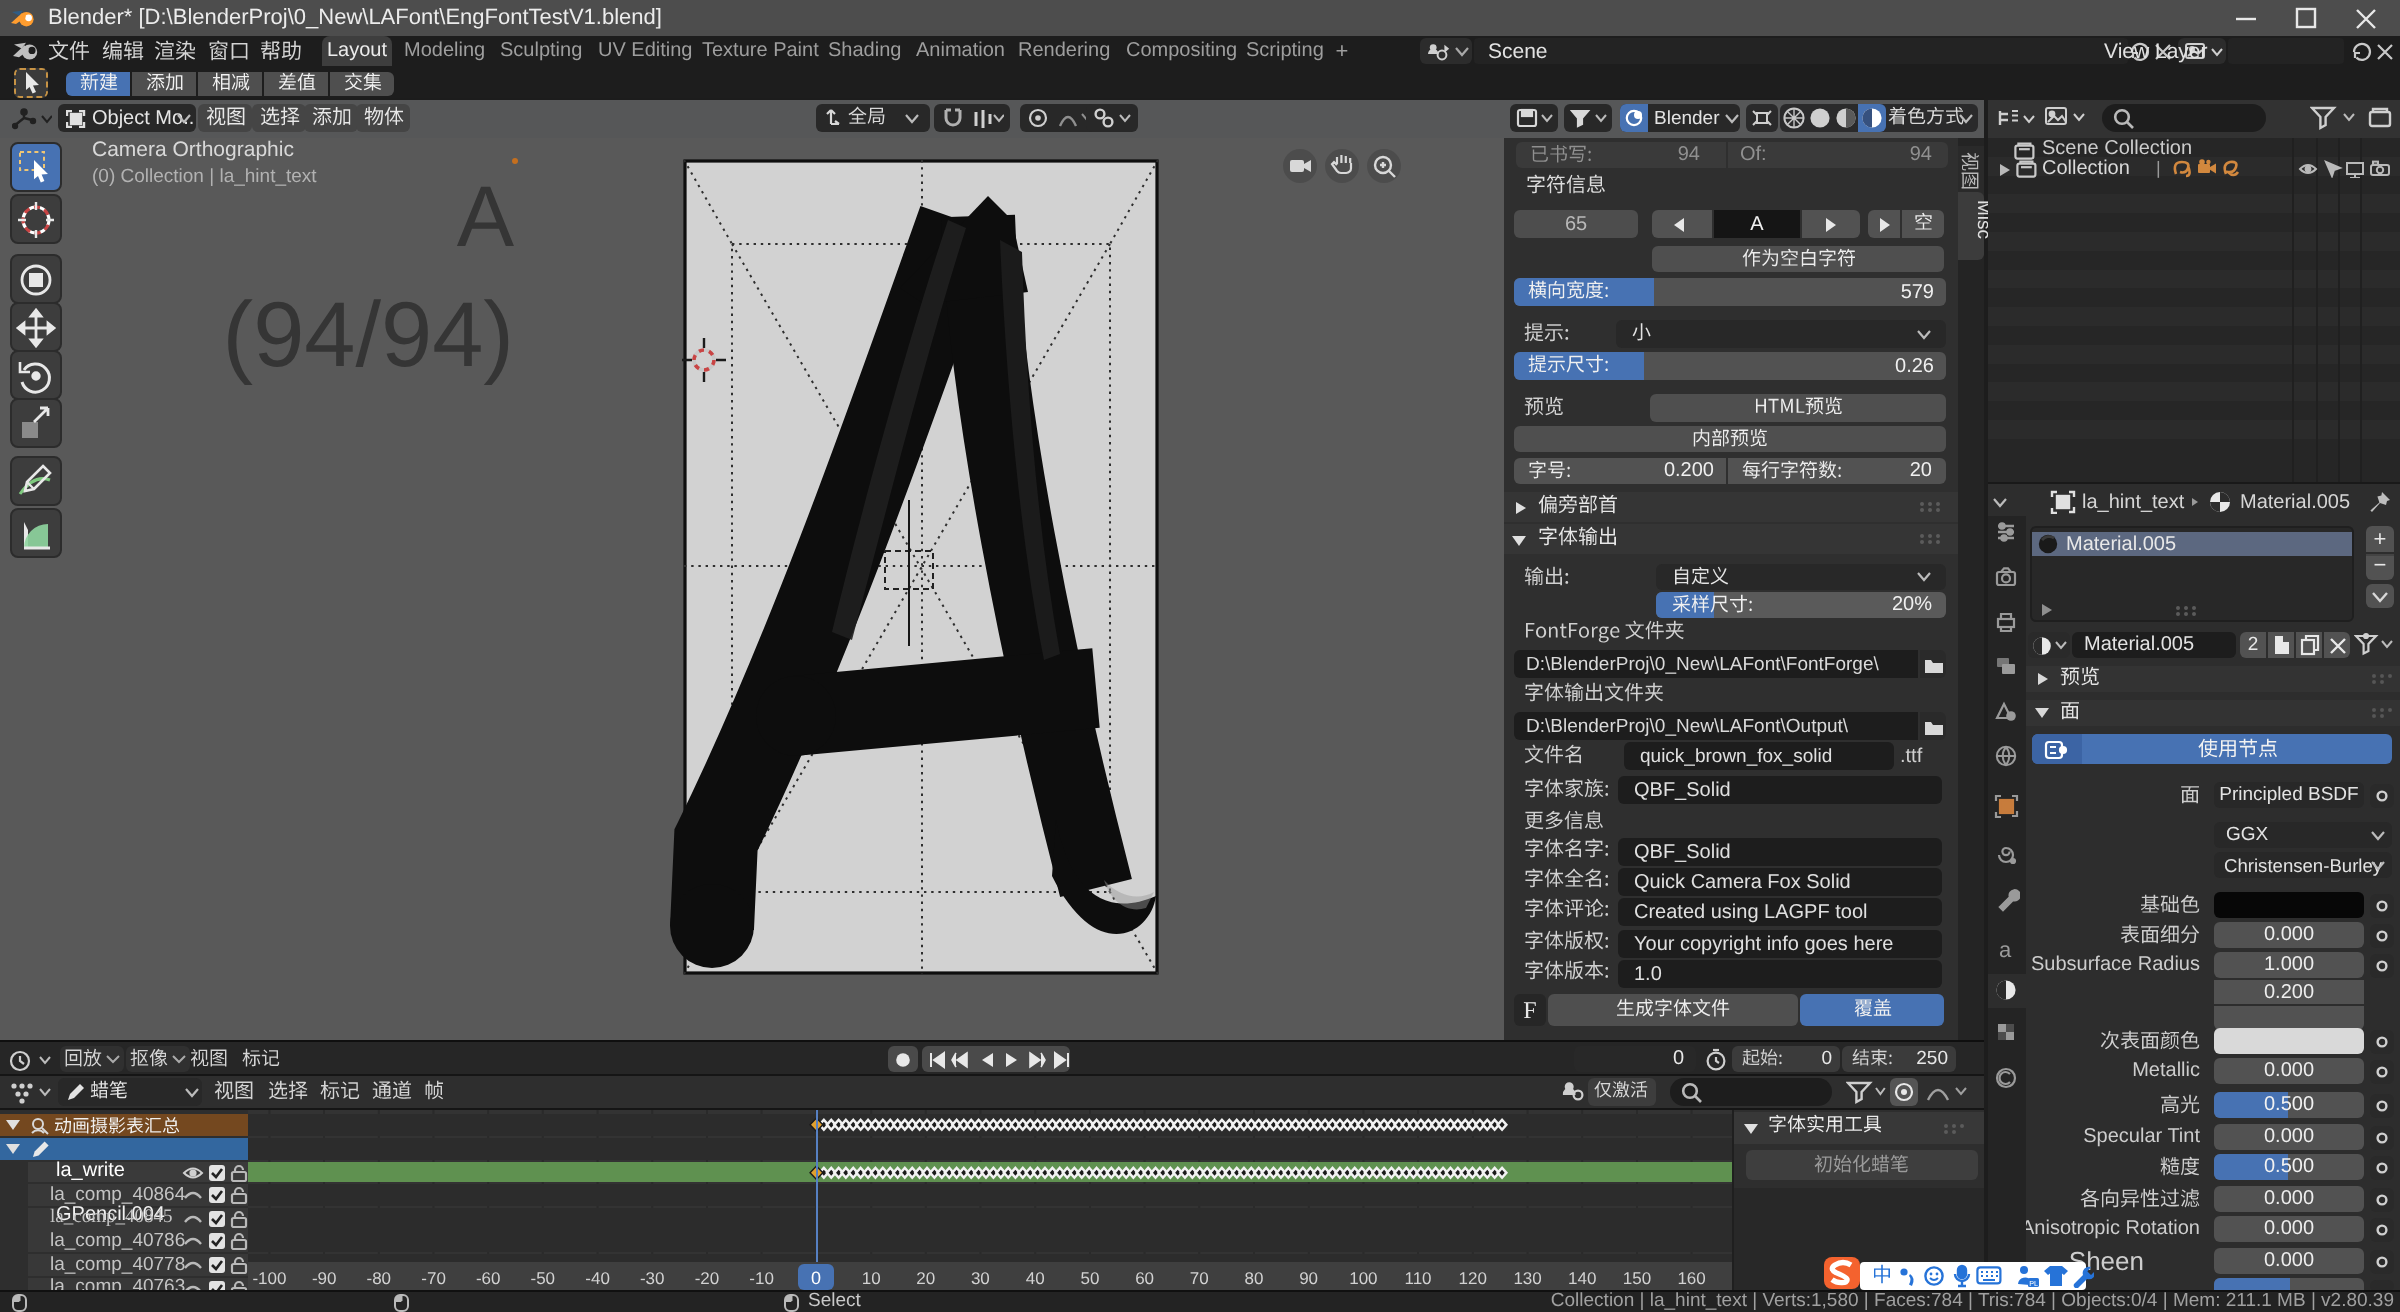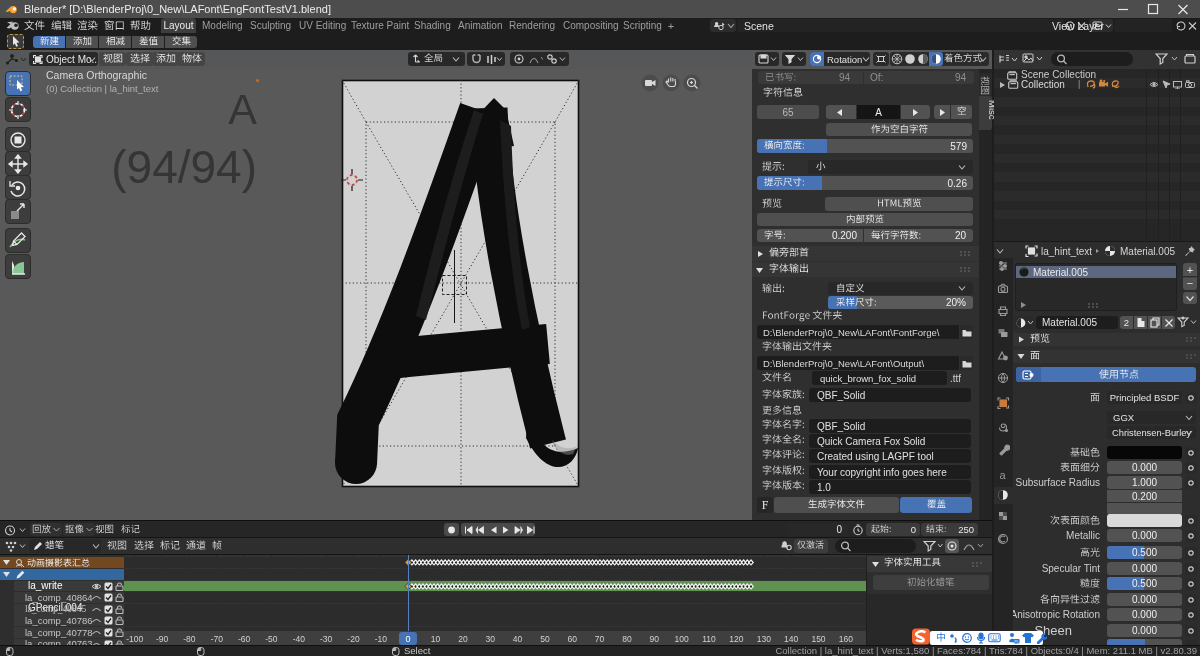--- a/index.html
+++ b/index.html
@@ -207,21 +207,21 @@
     </g>
   </svg>
 <div style="position:absolute;left:810px;top:52px;width:60px;height:14px;background:#282828;border-radius:3px;"></div>
 <div style="position:absolute;left:810px;top:52px;width:14px;height:14px;background:#4772b3;border-radius:3px 0 0 3px;"></div>
 <svg style="position:absolute;left:812px;top:54px;" width="11" height="10" viewBox="0 0 11 10">
     <g fill="none" stroke="#fff" stroke-width="1.1">
       <circle cx="5" cy="5" r="3.6"></circle>
       <circle cx="7" cy="3.5" r="2" fill="#fff" stroke="none"></circle>
     </g>
   </svg>
-<div style="position:absolute;left:827px;top:52px;width:40px;height:14px;font-weight:400;font-size:9.5px;font-family:'Liberation Sans',sans-serif;color:#e3e3e3;display:flex;align-items:center;white-space:pre;">Rotation</div>
+<div style="position:absolute;left:827px;top:52px;width:40px;height:14px;font-weight:400;font-size:9.5px;font-family:'Liberation Sans',sans-serif;color:#e3e3e3;display:flex;align-items:center;white-space:pre;">Blender</div>
 <svg style="position:absolute;left:862px;top:55px;" width="8" height="8" viewBox="0 0 8 8">
     <path d="M1 2.5 l3 3.5 3-3.5" stroke="#bbb" stroke-width="1.1" fill="none"></path>
   </svg>
 <div style="position:absolute;left:873px;top:52px;width:16px;height:14px;background:#2a2a2b;border-radius:3px;"></div>
 <svg style="position:absolute;left:876px;top:54px;" width="11" height="10" viewBox="0 0 11 10">
     <g fill="none" stroke="#cfcfcf" stroke-width="1">
       <rect x="2.5" y="2.5" width="5" height="5"></rect>
       <path d="M0.5 1.5 l2 2 M9.5 1.5 l-2 2 M0.5 8.5 l2-2 M9.5 8.5 l-2-2"></path>
     </g>
   </svg>

